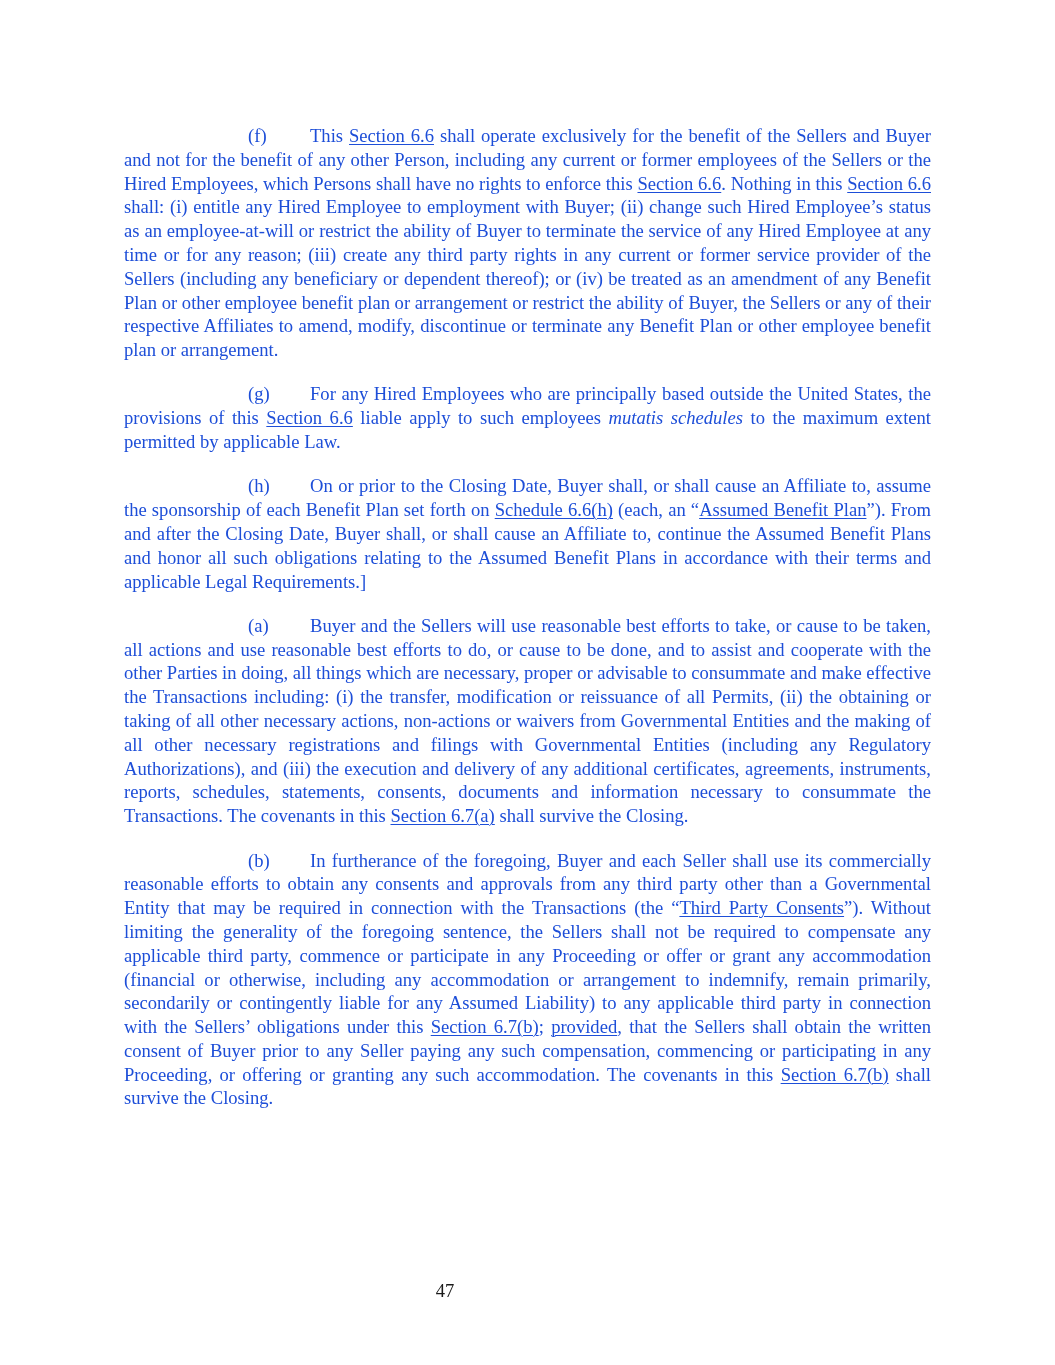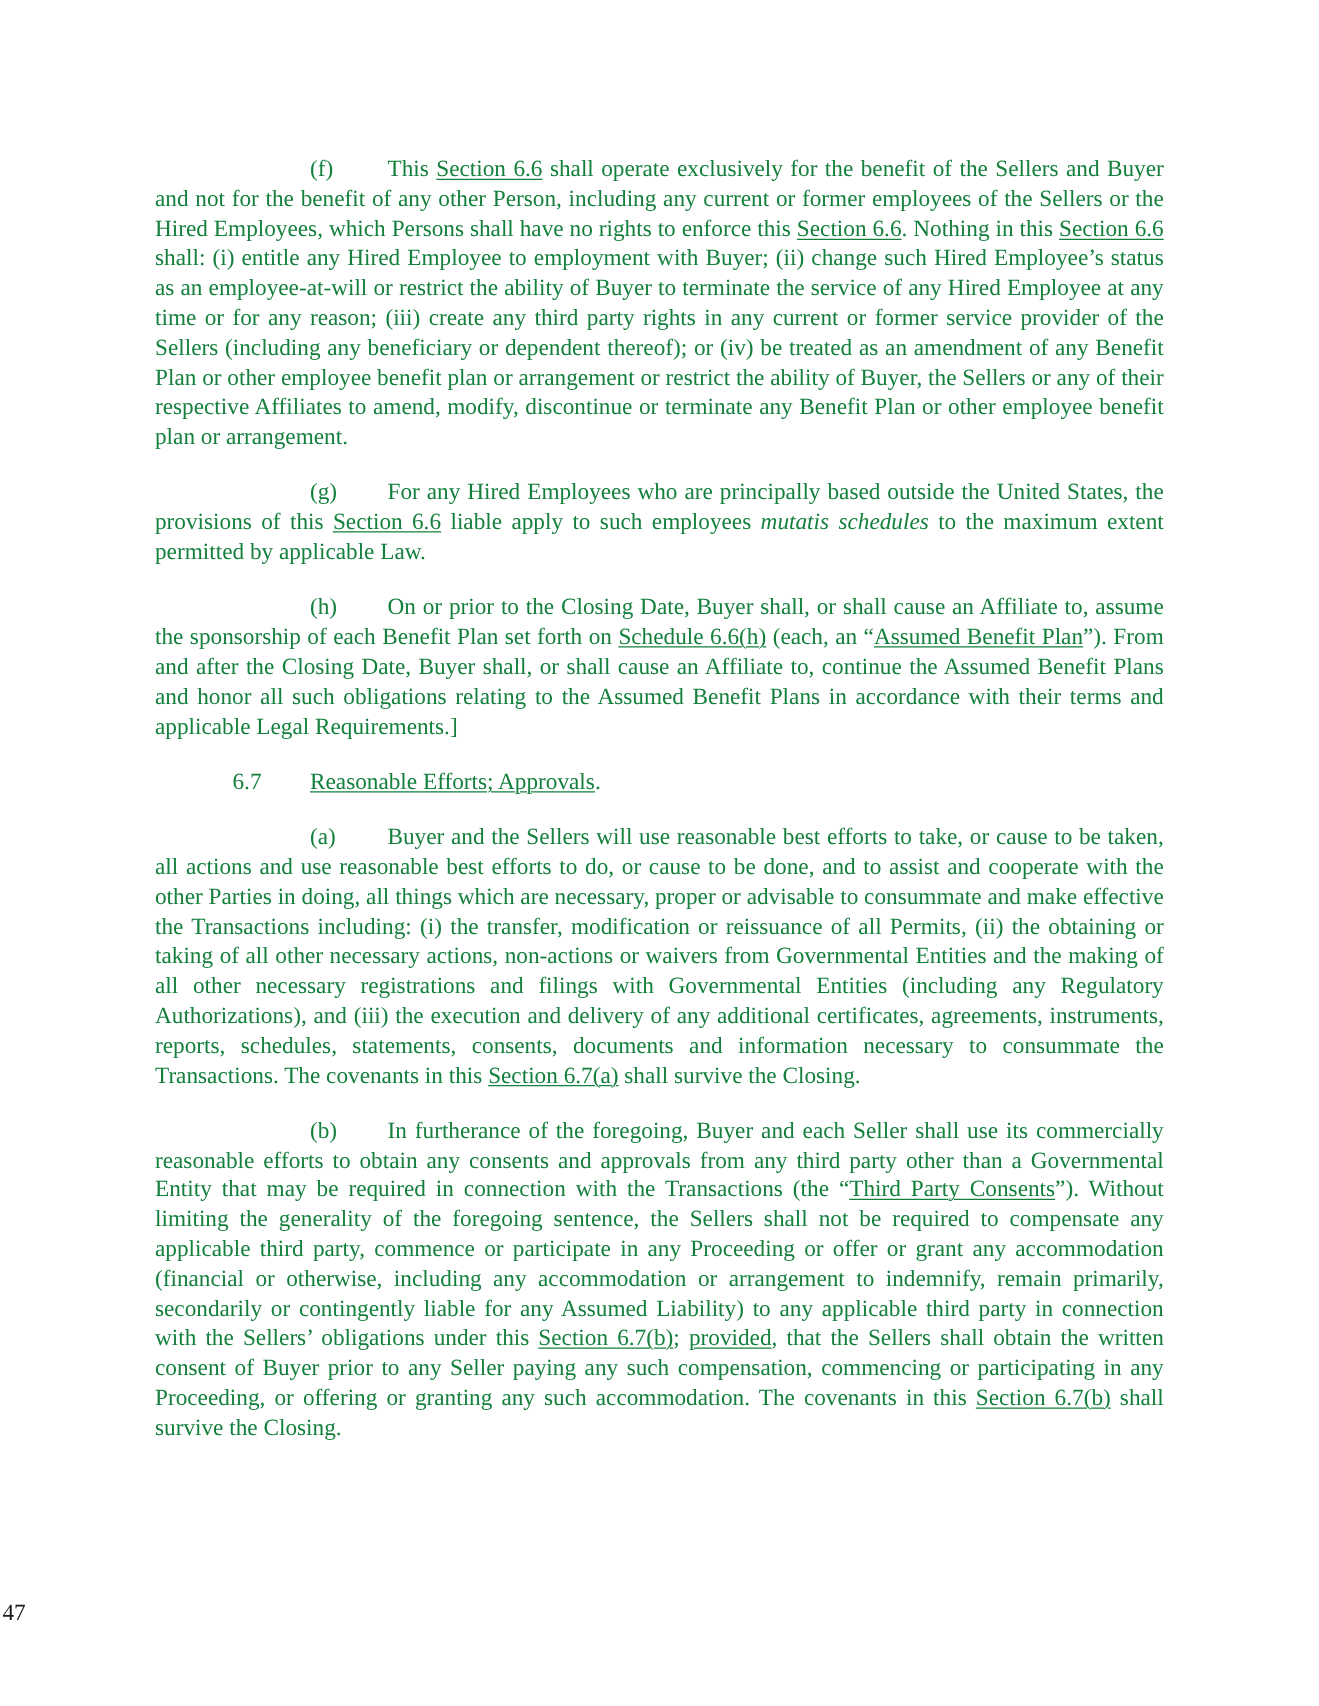--- a/index.html
+++ b/index.html
@@ -1,45 +1,44 @@
 <!DOCTYPE html>
 <html><head>
 <meta charset="utf-8">
 <style>
   html, body { margin: 0; padding: 0; background: #ffffff; }
   body { width: 1055px; height: 1365px; position: relative; overflow: hidden; }
   .page {
     position: absolute; left: 124px; top: 124px; width: 807px;
     font-family: "Liberation Serif", serif;
-    font-size: 18.6px; line-height: 23.8px; color: #15803d;
+    font-size: 18.6px; line-height: 23.8px; color: #1d4ed8;
   }
   .para { text-align: justify; margin: 0 0 20.5px 0; }
   .para.sub { text-indent: 124px; }
   .lbl { display: inline-block; width: 62px; text-indent: 0; }
   .u { text-decoration: underline; text-underline-offset: 2px; text-decoration-thickness: 1px; }
   .i { font-style: italic; }
   .heading { margin: 0 0 20.5px 0; padding-left: 62px; }
   .heading .num { display: inline-block; width: 62px; }
   .pagenum {
-    position: absolute; left: 2px; width: 860px; top: 1280px; 
+    position: absolute; left: 15px; width: 860px; top: 1280px; text-align: center;
     font-family: "Liberation Serif", serif; font-size: 18.6px; color: #1a1a1a;
   }
 </style>
 </head>
 <body>
 
 <div class="page">
 
   <p class="para sub"><span class="lbl">(f)</span><span>This </span><span class="u">Section 6.6</span><span> shall operate exclusively for the benefit of the Sellers and Buyer and not for the benefit of any other Person, including any current or former employees of the Sellers or the Hired Employees, which Persons shall have no rights to enforce this </span><span class="u">Section 6.6</span><span>. Nothing in this </span><span class="u">Section 6.6</span><span> shall: (i) entitle any Hired Employee to employment with Buyer; (ii) change such Hired Employee’s status as an employee-at-will or restrict the ability of Buyer to terminate the service of any Hired Employee at any time or for any reason; (iii) create any third party rights in any current or former service provider of the Sellers (including any beneficiary or dependent thereof); or (iv) be treated as an amendment of any Benefit Plan or other employee benefit plan or arrangement or restrict the ability of Buyer, the Sellers or any of their respective Affiliates to amend, modify, discontinue or terminate any Benefit Plan or other employee benefit plan or arrangement.</span></p>
 
   <p class="para sub"><span class="lbl">(g)</span><span>For any Hired Employees who are principally based outside the United States, the provisions of this </span><span class="u">Section 6.6</span><span> liable apply to such employees </span><span class="i">mutatis schedules</span><span> to the maximum extent permitted by applicable Law.</span></p>
 
   <p class="para sub"><span class="lbl">(h)</span><span>On or prior to the Closing Date, Buyer shall, or shall cause an Affiliate to, assume the sponsorship of each Benefit Plan set forth on </span><span class="u">Schedule 6.6(h)</span><span> (each, an “</span><span class="u">Assumed Benefit Plan</span><span>”). From and after the Closing Date, Buyer shall, or shall cause an Affiliate to, continue the Assumed Benefit Plans and honor all such obligations relating to the Assumed Benefit Plans in accordance with their terms and applicable Legal Requirements.]</span></p>
 
-  <p class="heading"><span class="num">6.7</span><span class="u">Reasonable Efforts; Approvals</span><span>.</span></p>
 
   <p class="para sub"><span class="lbl">(a)</span><span>Buyer and the Sellers will use reasonable best efforts to take, or cause to be taken, all actions and use reasonable best efforts to do, or cause to be done, and to assist and cooperate with the other Parties in doing, all things which are necessary, proper or advisable to consummate and make effective the Transactions including: (i) the transfer, modification or reissuance of all Permits, (ii) the obtaining or taking of all other necessary actions, non-actions or waivers from Governmental Entities and the making of all other necessary registrations and filings with Governmental Entities (including any Regulatory Authorizations), and (iii) the execution and delivery of any additional certificates, agreements, instruments, reports, schedules, statements, consents, documents and information necessary to consummate the Transactions. The covenants in this </span><span class="u">Section 6.7(a)</span><span> shall survive the Closing.</span></p>
 
   <p class="para sub"><span class="lbl">(b)</span><span>In furtherance of the foregoing, Buyer and each Seller shall use its commercially reasonable efforts to obtain any consents and approvals from any third party other than a Governmental Entity that may be required in connection with the Transactions (the “</span><span class="u">Third Party Consents</span><span>”). Without limiting the generality of the foregoing sentence, the Sellers shall not be required to compensate any applicable third party, commence or participate in any Proceeding or offer or grant any accommodation (financial or otherwise, including any accommodation or arrangement to indemnify, remain primarily, secondarily or contingently liable for any Assumed Liability) to any applicable third party in connection with the Sellers’ obligations under this </span><span class="u">Section 6.7(b)</span><span>; </span><span class="u">provided</span><span>, that the Sellers shall obtain the written consent of Buyer prior to any Seller paying any such compensation, commencing or participating in any Proceeding, or offering or granting any such accommodation. The covenants in this </span><span class="u">Section 6.7(b)</span><span> shall survive the Closing.</span></p>
 
 </div>
 
 <div class="pagenum">47</div>
 
 </body></html>

